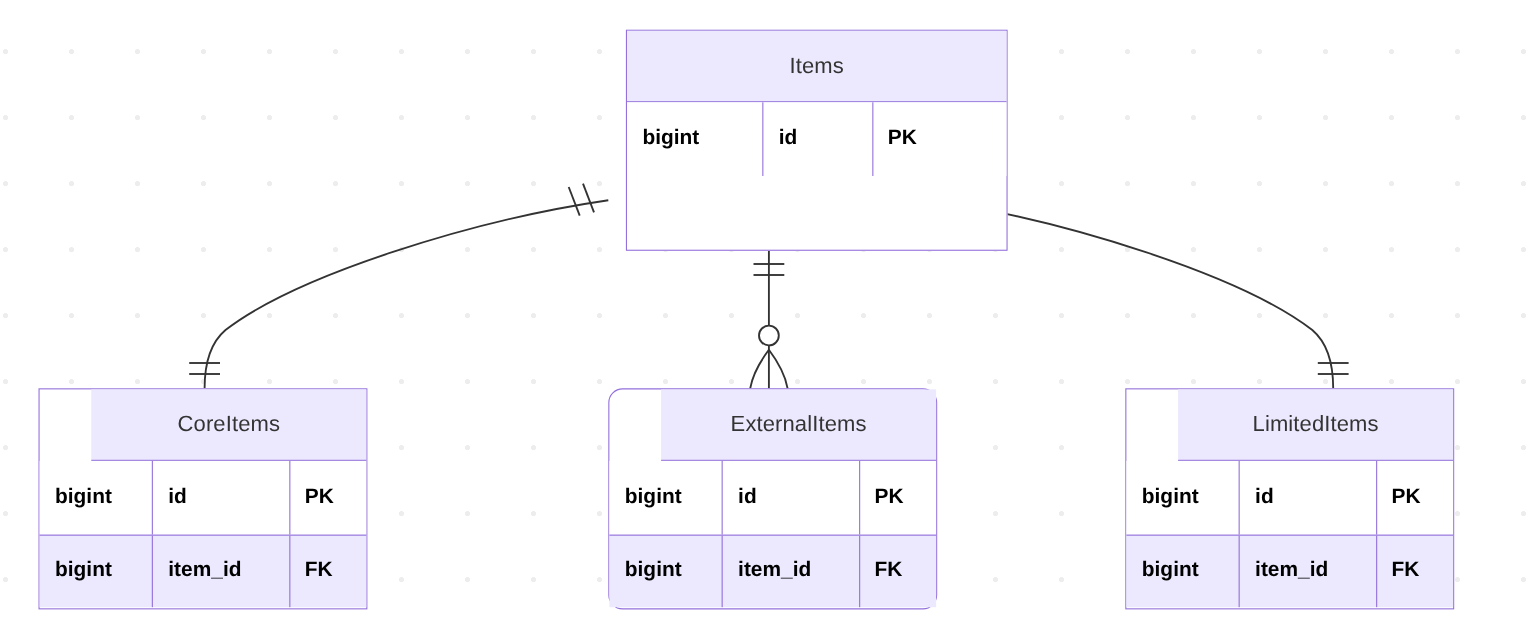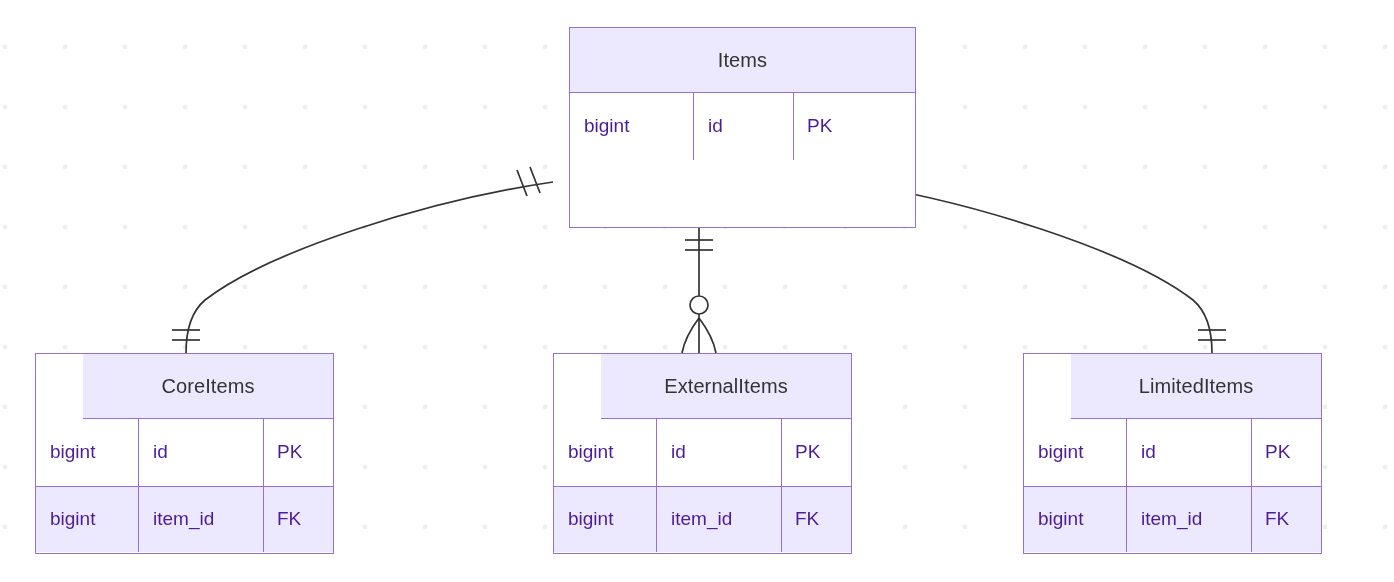--- a/index.html
+++ b/index.html
@@ -58,23 +58,24 @@
     background: #ffffff;
   }
   .attr-row.even {
     background: #ece8fd;
     border-top: 1.6px solid #9370db;
   }
   .cell {
     box-sizing: border-box;
     display: flex;
     align-items: center;
-    color: #4c1d95;
+    color: #000000;
     font-size: 19px;
     padding-left: 14px;
+    font-weight: bold;
   }
   .cell.c-type {
     border-right: 1.6px solid #9370db;
   }
   .cell.c-name {
     border-right: 1.6px solid #9370db;
   }
   .cell.c-key {
     padding-left: 13px;
   }
@@ -99,21 +100,21 @@
     width: 299px;
     height: 201px;
   }
   .entity.child .entity-header { height: 65px; margin-left: 47px; }
   .entity.child .attr-row { height: 66.5px; }
   .entity.child .c-type { width: 103px; }
   .entity.child .c-name { width: 125px; }
   .entity.child .c-key  { width: 68px; }
 
   #ent-coreitems     { left: 35px; }
-  #ent-externalitems { left: 553px; }
+  #ent-externalitems { left: 553px; border-radius: 13px; }
   #ent-limiteditems  { left: 1023px; }
 </style>
 </head>
 <body>
 
 <div id="canvas">
 
   <svg id="edges" viewBox="0 0 1394 582" width="1394" height="582" xmlns="http://www.w3.org/2000/svg">
     <g fill="none" stroke="#333333" stroke-width="1.7" stroke-linecap="butt">
 

